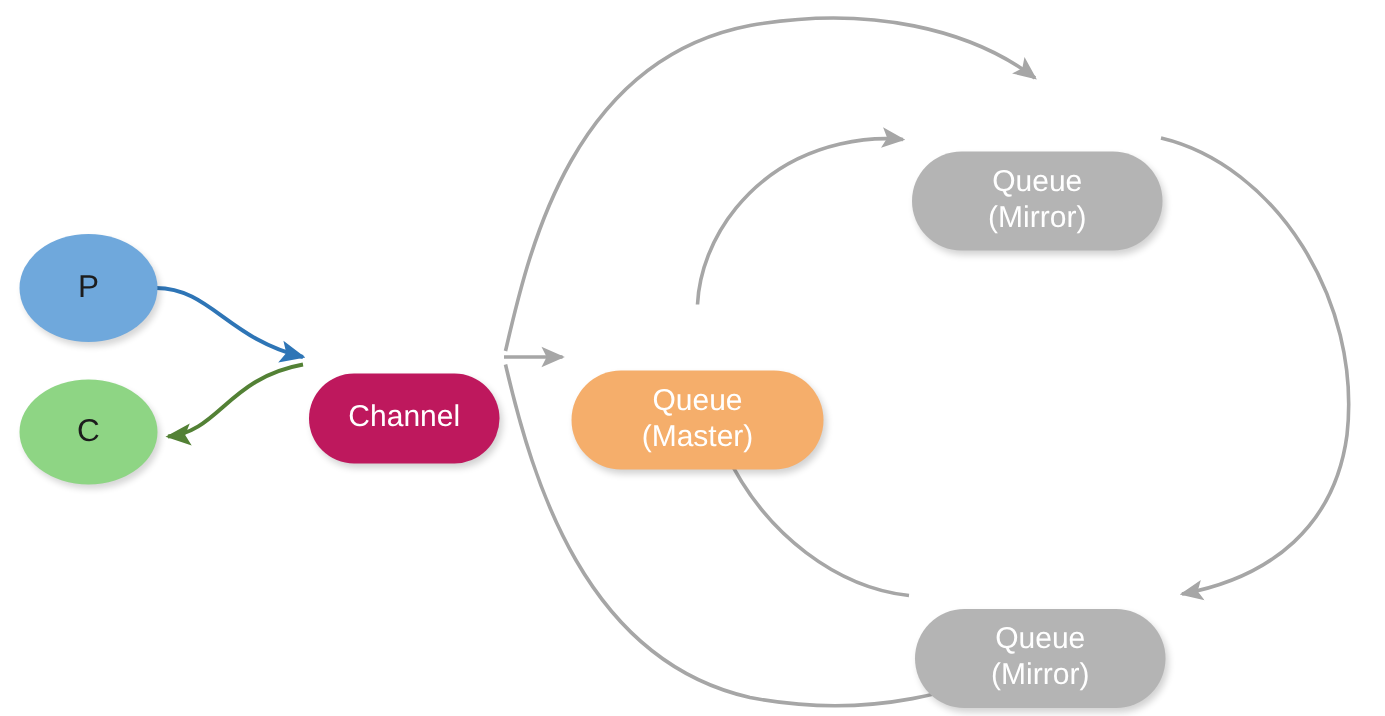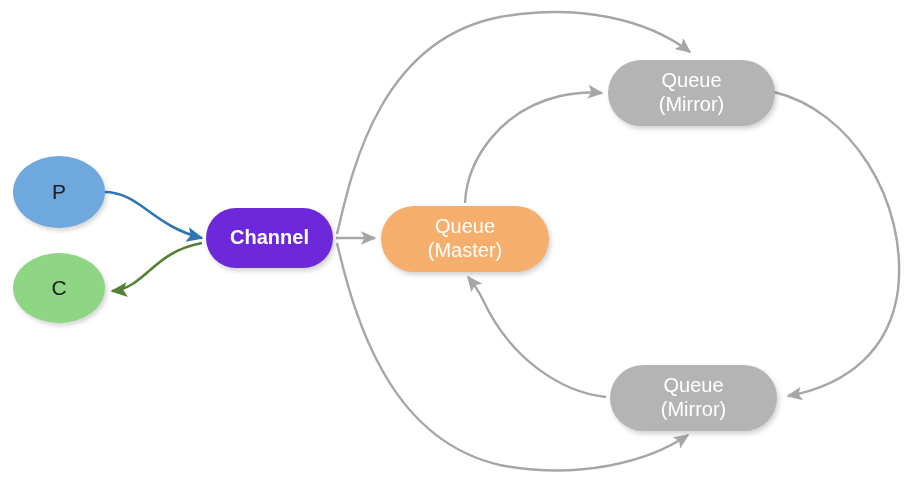--- a/index.html
+++ b/index.html
@@ -47,20 +47,21 @@
   }
   .ellipse-node .node-label {
     font-size: 21px;
     color: #1c1c1c;
   }
 
   
   .rect-node {
     border-radius: 34px;
     box-shadow: 2px 3px 5px rgba(0,0,0,0.18);
+    margin-top: 41px;
   }
   .rect-node .node-label {
     font-size: 20px;
     color: #ffffff;
   }
 
   
   #annotation {
     position: absolute;
     left: 609px;
@@ -118,21 +119,21 @@
   </svg>
 
   <div class="node ellipse-node" style="left:13px; top:156px; width:92px; height:72px; background:#6FA8DC;">
     <span class="node-label">P</span>
   </div>
 
   <div class="node ellipse-node" style="left:13px; top:253px; width:92px; height:70px; background:#8ED584;">
     <span class="node-label">C</span>
   </div>
 
-  <div class="node rect-node" style="left:206px; top:208px; width:127px; height:60px; background:#6d28d9; border-radius:30px;font-weight:bold;">
+  <div class="node rect-node" style="left:206px; top:208px; width:127px; height:60px; background:#be185d; border-radius:30px;">
     <span class="node-label">Channel</span>
   </div>
 
   <div class="node rect-node" style="left:381px; top:206px; width:168px; height:66px; background:#F5AE6B; border-radius:33px;">
     <span class="node-label">Queue
 (Master)</span>
   </div>
 
   <div class="node rect-node" style="left:608px; top:60px; width:167px; height:66px; background:#B4B4B4; border-radius:33px;">
     <span class="node-label">Queue

